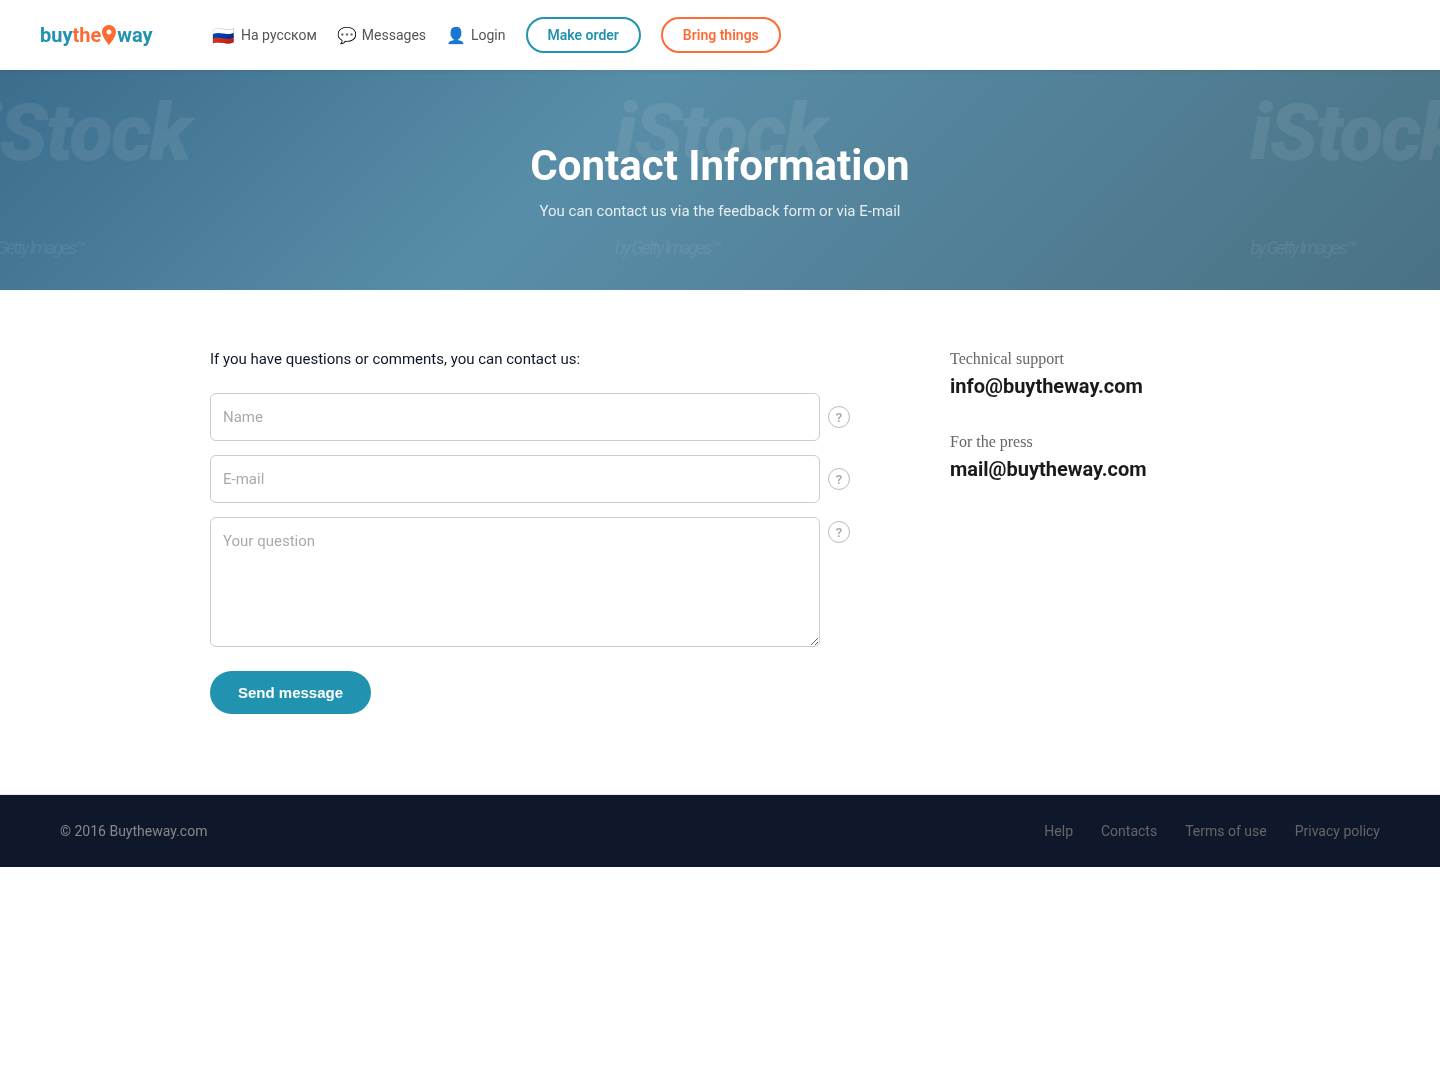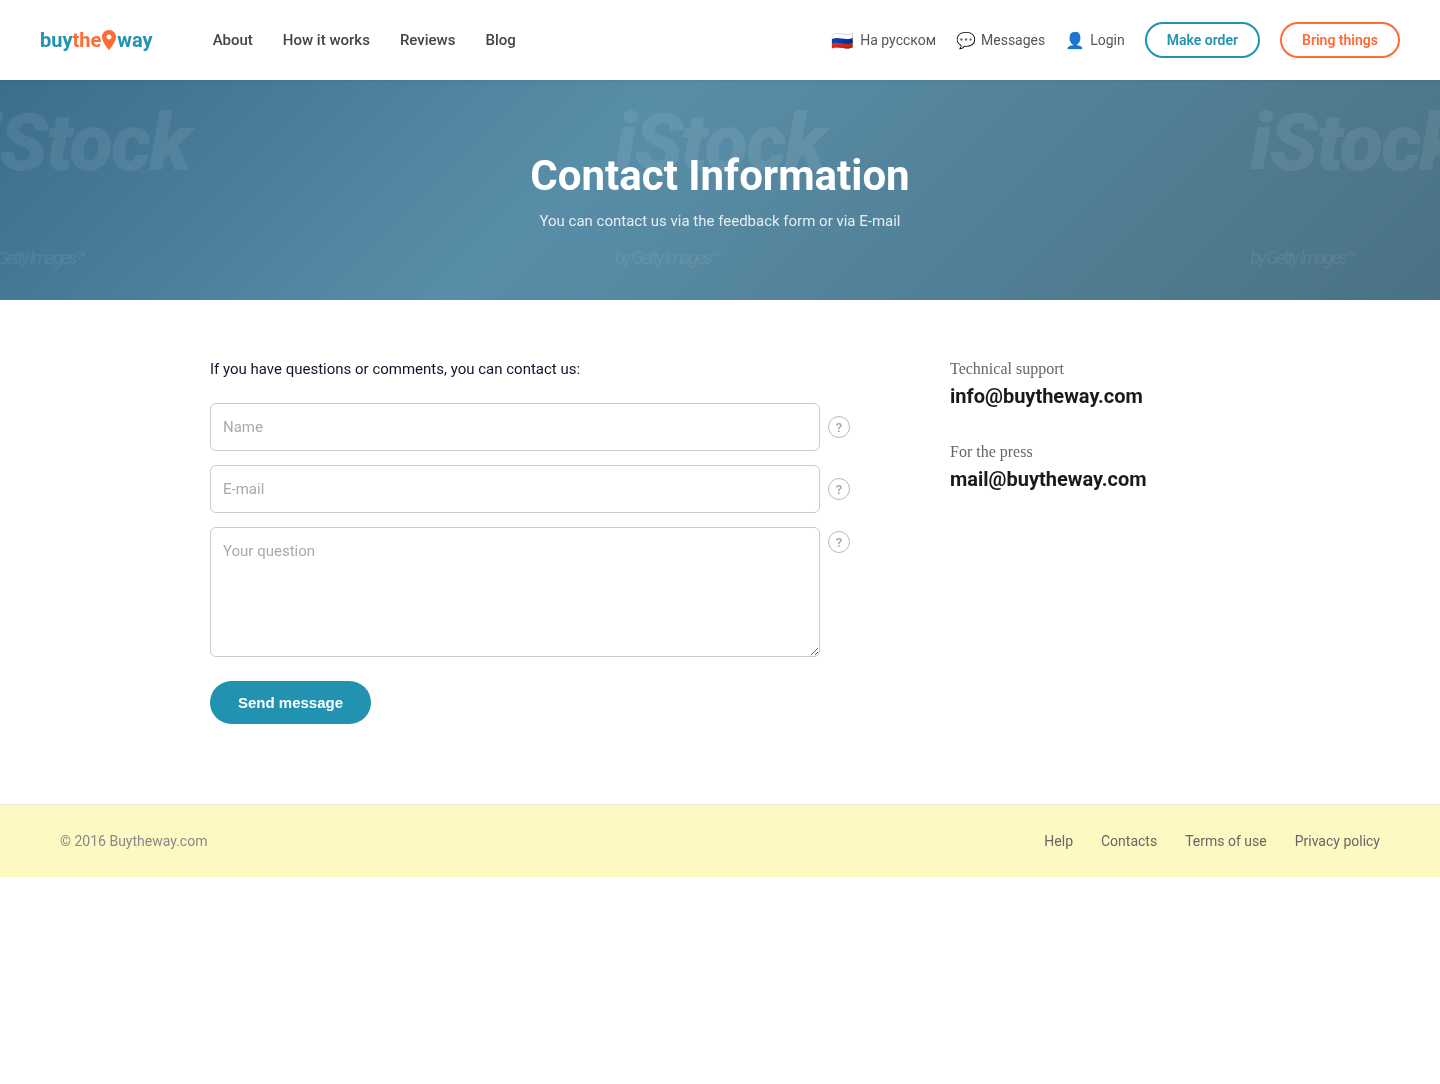--- a/index.html
+++ b/index.html
@@ -3,21 +3,21 @@
   <meta charset="utf-8">
   <style>
     * { margin: 0; padding: 0; box-sizing: border-box; }
     body { font-family: -apple-system, BlinkMacSystemFont, 'Segoe UI', Roboto, sans-serif; color: #333; background: #fff; }
 
     
     .navbar {
       display: flex;
       align-items: center;
       padding: 0 40px;
-      height: 80px;
+      height: 70px;
       background: #fff;
       box-shadow: 0 1px 4px rgba(0,0,0,0.08);
       position: relative;
       z-index: 10;
     }
     .logo {
       display: flex;
       align-items: center;
       margin-right: 60px;
       text-decoration: none;
@@ -200,21 +200,21 @@
       font-family: Liberation Serif, serif;
     }
     .contact-email {
       color: #1a1a1a;
       font-size: 20px;
       font-weight: 700;
     }
 
     
     footer {
-      background: #fef9c3;
+      background: #0f172a;
       border-top: 1px solid #e8e8e8;
       padding: 28px 60px;
       display: flex;
       align-items: center;
       justify-content: space-between;
     }
     .footer-copy {
       color: #888;
       font-size: 14px;
     }
@@ -252,26 +252,20 @@
     <span style="font-size:20px;font-weight:700;color:#2193b0;display:flex;align-items:center;">
       <span>buy</span>
       <span style="color:#ff6b35;font-weight:700;">the</span>
       <svg width="14" height="20" viewBox="0 0 14 20" style="margin:0 1px;">
         <path d="M7 0C3.13 0 0 3.13 0 7c0 5.25 7 13 7 13s7-7.75 7-13c0-3.87-3.13-7-7-7zm0 9.5C5.62 9.5 4.5 8.38 4.5 7S5.62 4.5 7 4.5 9.5 5.62 9.5 7 8.38 9.5 7 9.5z" fill="#ff6b35"></path>
       </svg>
       <span style="color:#2193b0;font-weight:700;">way</span>
     </span>
   </a>
 
-  <div class="nav-links">
-    <a href="#">About</a>
-    <a href="#">How it works</a>
-    <a href="#">Reviews</a>
-    <a href="#">Blog</a>
-  </div>
 
   <div class="nav-right">
     <div class="lang-btn">
       <span style="font-size:18px;">🇷🇺</span>
       <span>На русском</span>
     </div>
     <div class="nav-icon-btn">
       <span style="font-size:16px;">💬</span>
       <span>Messages</span>
     </div>

